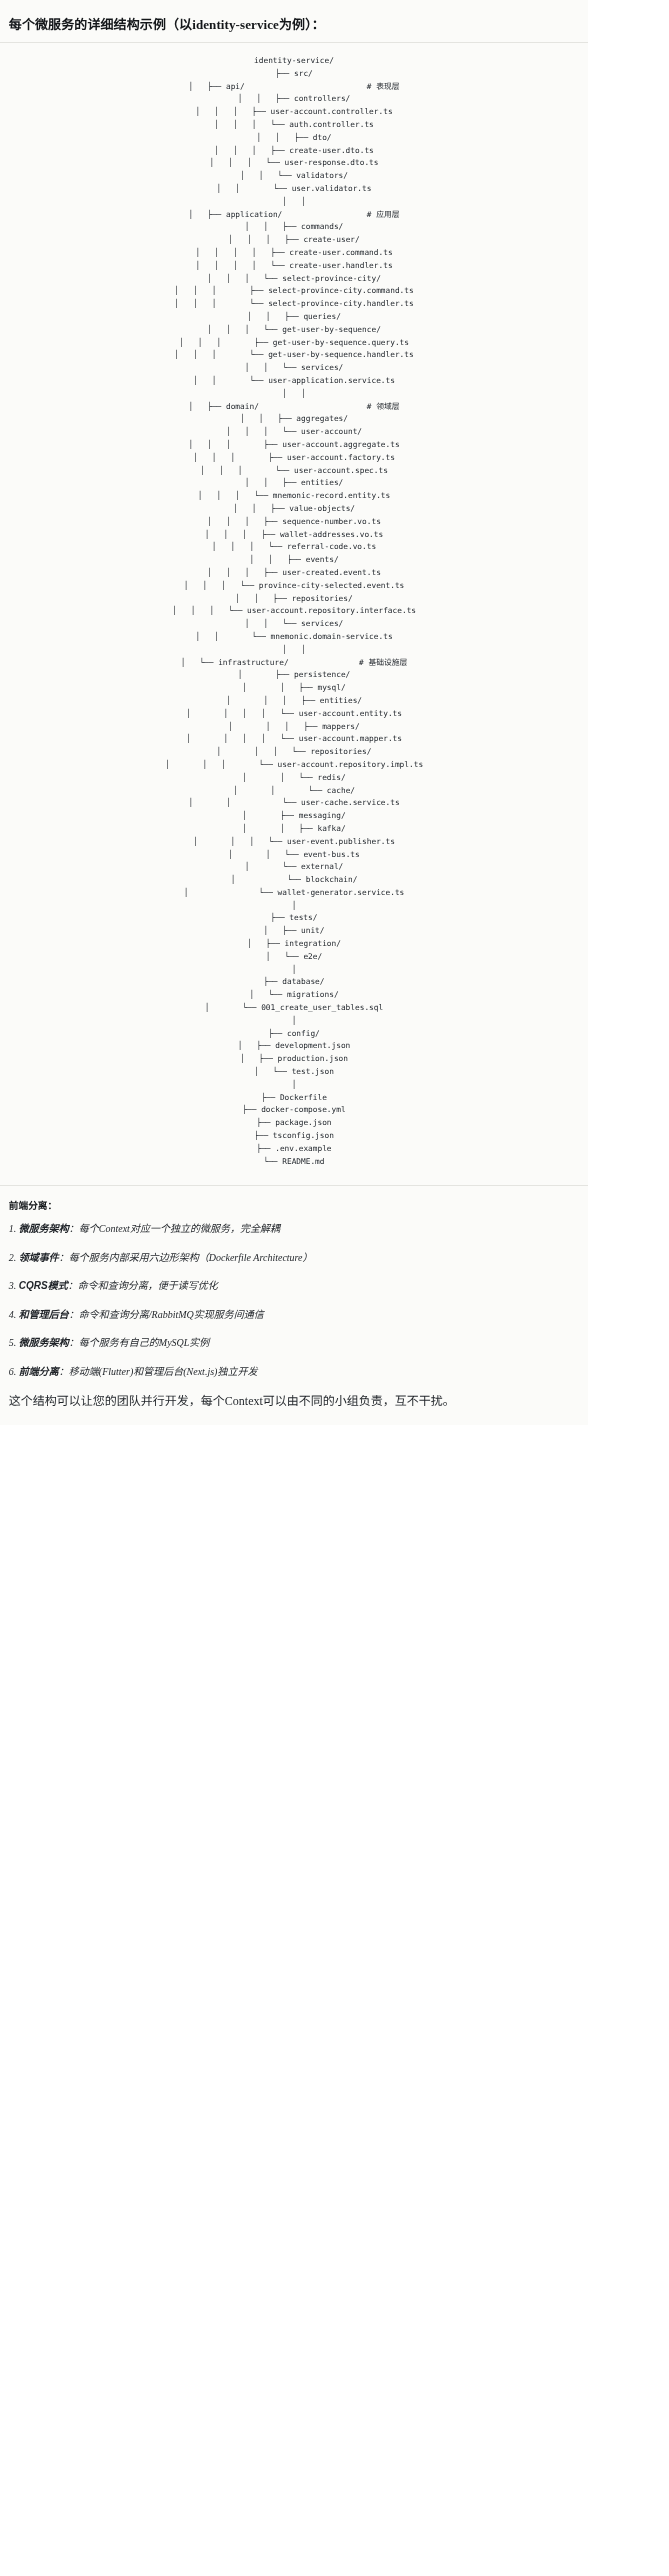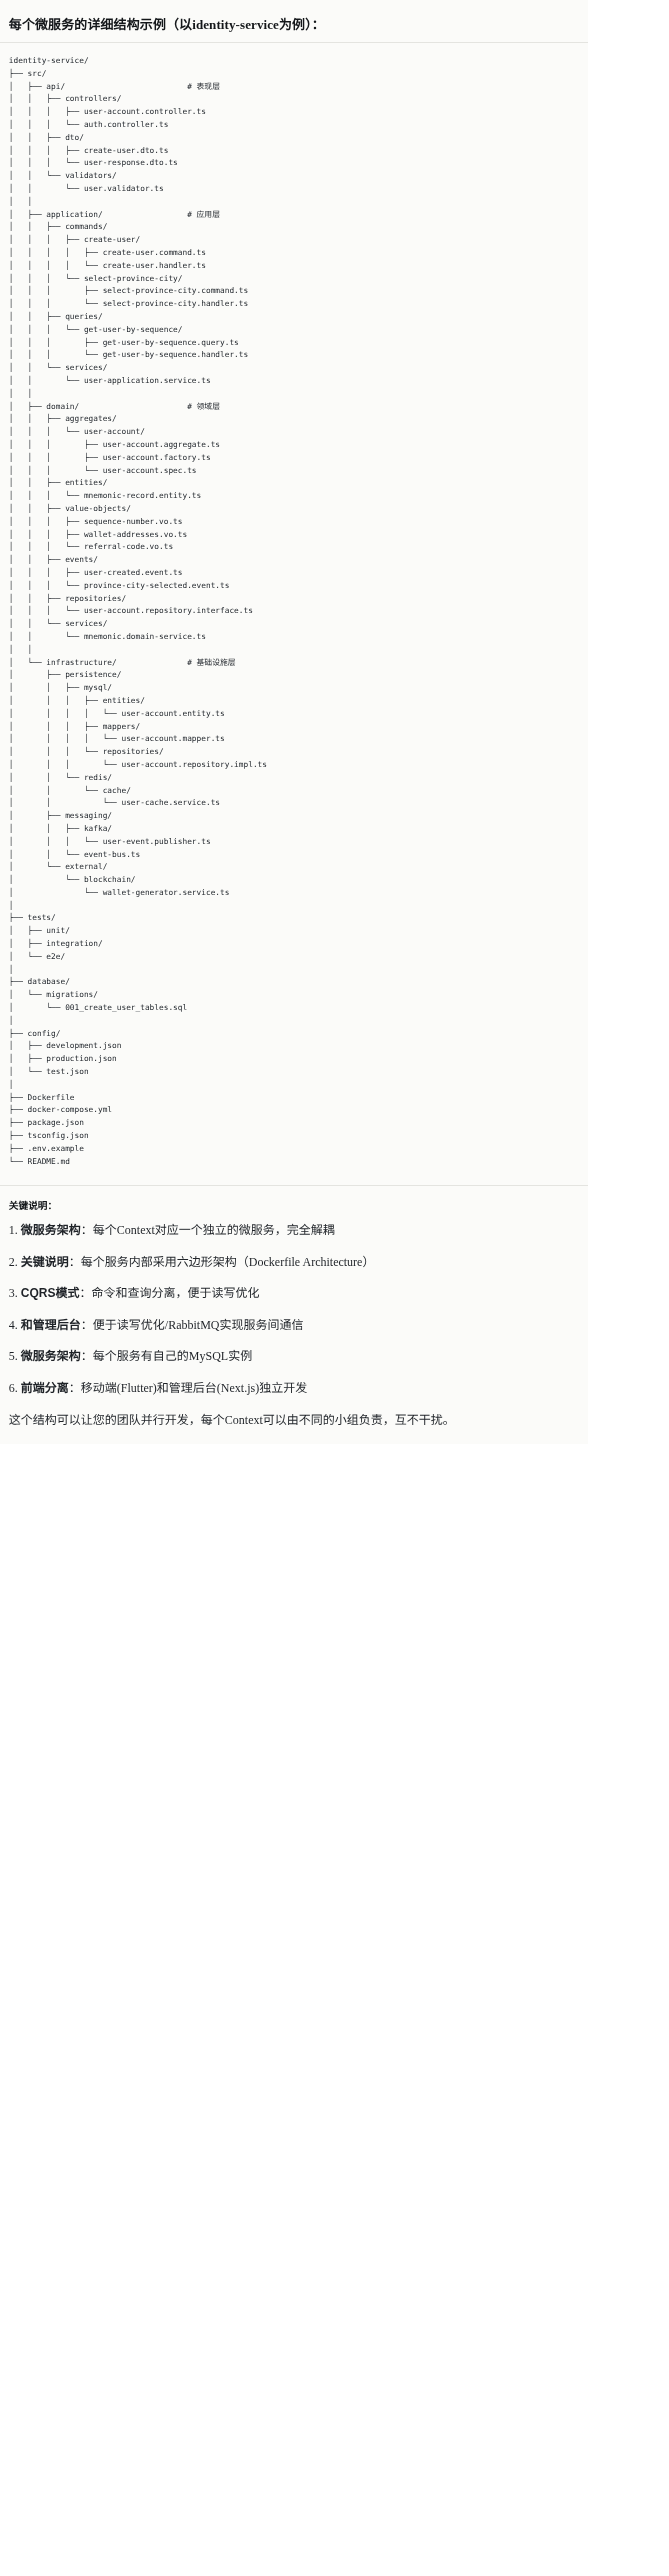--- a/index.html
+++ b/index.html
@@ -33,20 +33,21 @@
     letter-spacing: 0.1px;
     color: #14171a;
     font-family: "Liberation Serif", "DejaVu Serif", serif;
   }
 
   
   .tree-block {
     padding: 12.5px 8.8px 16.3px 8.8px;
     background: #fbfbf9;
     border-bottom: 0.6px solid #e4e4e0;
+    text-align: center;
   }
   pre.tree {
     margin: 0;
     font-family: "DejaVu Sans Mono", "Liberation Mono", monospace;
     font-size: 7.8px;
     line-height: 12.8px;
     color: #24292f;
     white-space: pre;
     overflow: visible;
     letter-spacing: 0px;
@@ -65,25 +66,26 @@
     color: #14171a;
   }
   ol.notes-list {
     margin: 0 0 0 0;
     padding: 0;
     list-style: none;
     counter-reset: note;
   }
   ol.notes-list > li {
     counter-increment: note;
-    font-size: 12px;
+    font-size: 10px;
     line-height: 1.55;
     margin: 0 0 13px 0;
     color: #1f2328;
     font-family: "Liberation Serif", "DejaVu Serif", serif;
+    font-style: italic;
   }
   ol.notes-list > li::before {
     content: counter(note) ". ";
     font-family: "Liberation Serif", "DejaVu Serif", serif;
   }
   ol.notes-list > li .k {
     font-weight: bold;
     font-family: "Liberation Sans", "DejaVu Sans", sans-serif;
   }
   ol.notes-list > li .sep {
@@ -193,26 +195,26 @@
 │
 ├── Dockerfile
 ├── docker-compose.yml
 ├── package.json
 ├── tsconfig.json
 ├── .env.example
 └── README.md</code></pre>
   </section>
 
   <section class="notes">
-    <h2 class="notes-title">关键说明：</h2>
+    <h2 class="notes-title">前端分离：</h2>
     <ol class="notes-list">
         <li><span class="k">微服务架构</span><span class="sep">：</span><span class="v">每个Context对应一个独立的微服务，完全解耦</span></li>
-        <li><span class="k">关键说明</span><span class="sep">：</span><span class="v">每个服务内部采用六边形架构（Dockerfile Architecture）</span></li>
+        <li><span class="k">领域事件</span><span class="sep">：</span><span class="v">每个服务内部采用六边形架构（Dockerfile Architecture）</span></li>
         <li><span class="k">CQRS模式</span><span class="sep">：</span><span class="v">命令和查询分离，便于读写优化</span></li>
-        <li><span class="k">和管理后台</span><span class="sep">：</span><span class="v">便于读写优化/RabbitMQ实现服务间通信</span></li>
+        <li><span class="k">和管理后台</span><span class="sep">：</span><span class="v">命令和查询分离/RabbitMQ实现服务间通信</span></li>
         <li><span class="k">微服务架构</span><span class="sep">：</span><span class="v">每个服务有自己的MySQL实例</span></li>
         <li><span class="k">前端分离</span><span class="sep">：</span><span class="v">移动端(Flutter)和管理后台(Next.js)独立开发</span></li>
       </ol>
     <p class="closing">这个结构可以让您的团队并行开发，每个Context可以由不同的小组负责，互不干扰。</p>
   </section>
 
 </div>
 
 
 </body></html>

